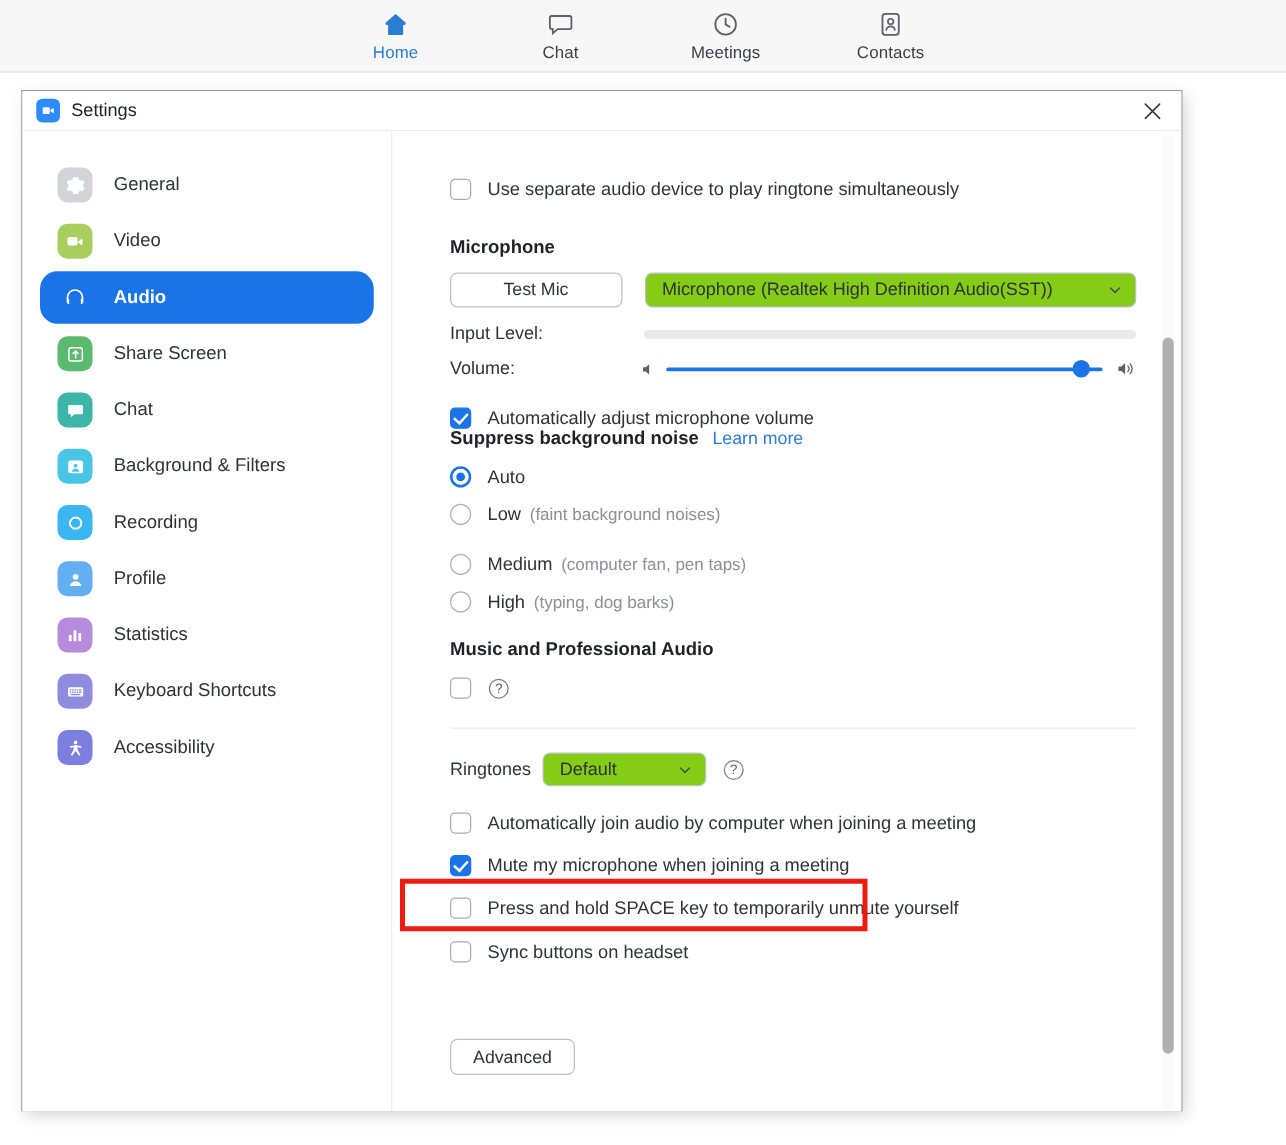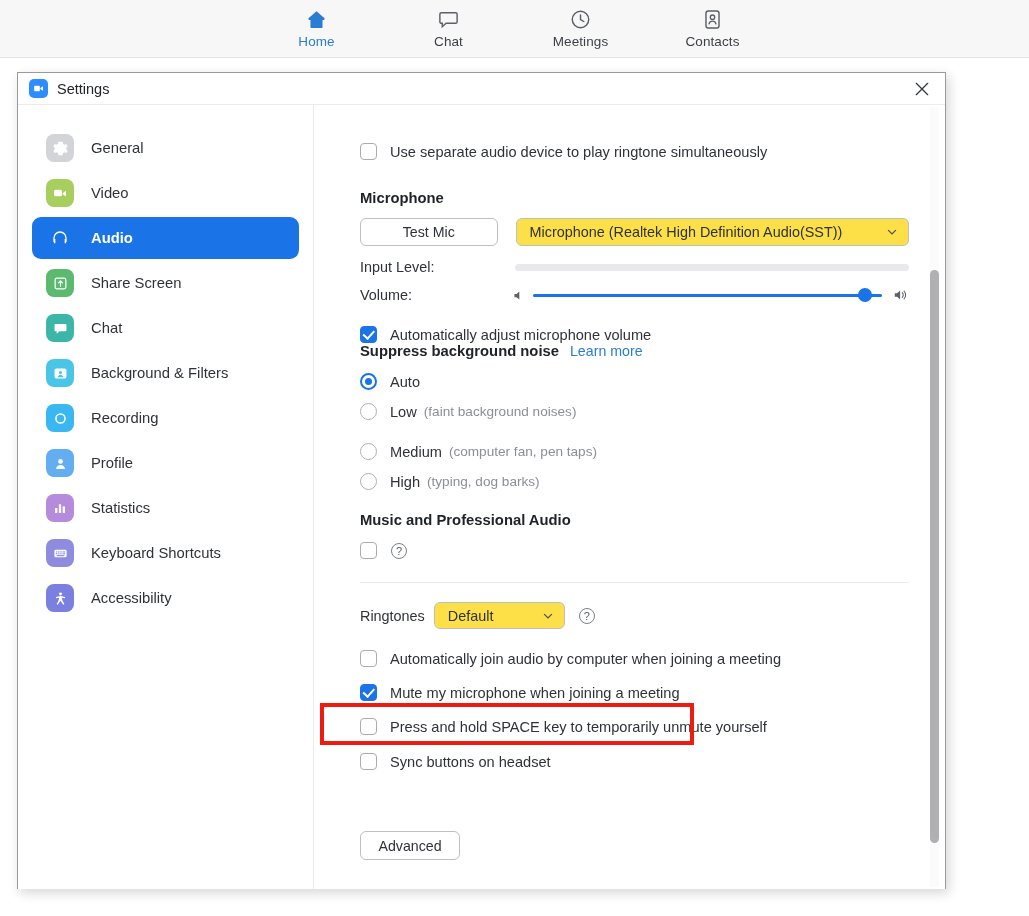--- a/index.html
+++ b/index.html
@@ -69,21 +69,21 @@
     background: #ffffff;
     border-right: 1px solid #eaeaea;
     padding-top: 19px;
   }
   .side-item {
     height: 42px; margin: 3px 14px;
     border-radius: 9px;
     display: flex; align-items: center;
     padding-left: 14px; cursor: pointer;
   }
-  .side-item.active { background: #1a74e8; }
+  .side-item.active { background: #1a74e8; border-radius: 14px; }
   .side-ico {
     width: 28px; height: 28px; border-radius: 8px;
     display: flex; align-items: center; justify-content: center;
     flex: 0 0 28px;
   }
   .side-label {
     margin-left: 17px; font-size: 14.8px; color: #2f3237;
   }
   .side-item.active .side-label { color: #fff; font-weight: bold; }
 
@@ -133,21 +133,21 @@
   }
 
   .btn {
     border: 1px solid #bcbfc4; border-radius: 6px;
     background: #fff; font-size: 14.2px; color: #2f3237;
     cursor: pointer; font-family: inherit;
     display: flex; align-items: center; justify-content: center;
   }
   .sel {
     border: 1px solid #bcbfc4; border-radius: 6px;
-    background: #fde047; font-size: 14.4px; color: #2f3237;
+    background: #84cc16; font-size: 14.4px; color: #2f3237;
     display: flex; align-items: center;
     padding: 0 10px 0 13px; cursor: pointer;
     justify-content: space-between;
   }
   .lbl { font-size: 14.4px; color: #2f3237; }
 
   .bar-track {
     height: 7px; border-radius: 4px; background: #e9e9ec;
   }
   .help {

